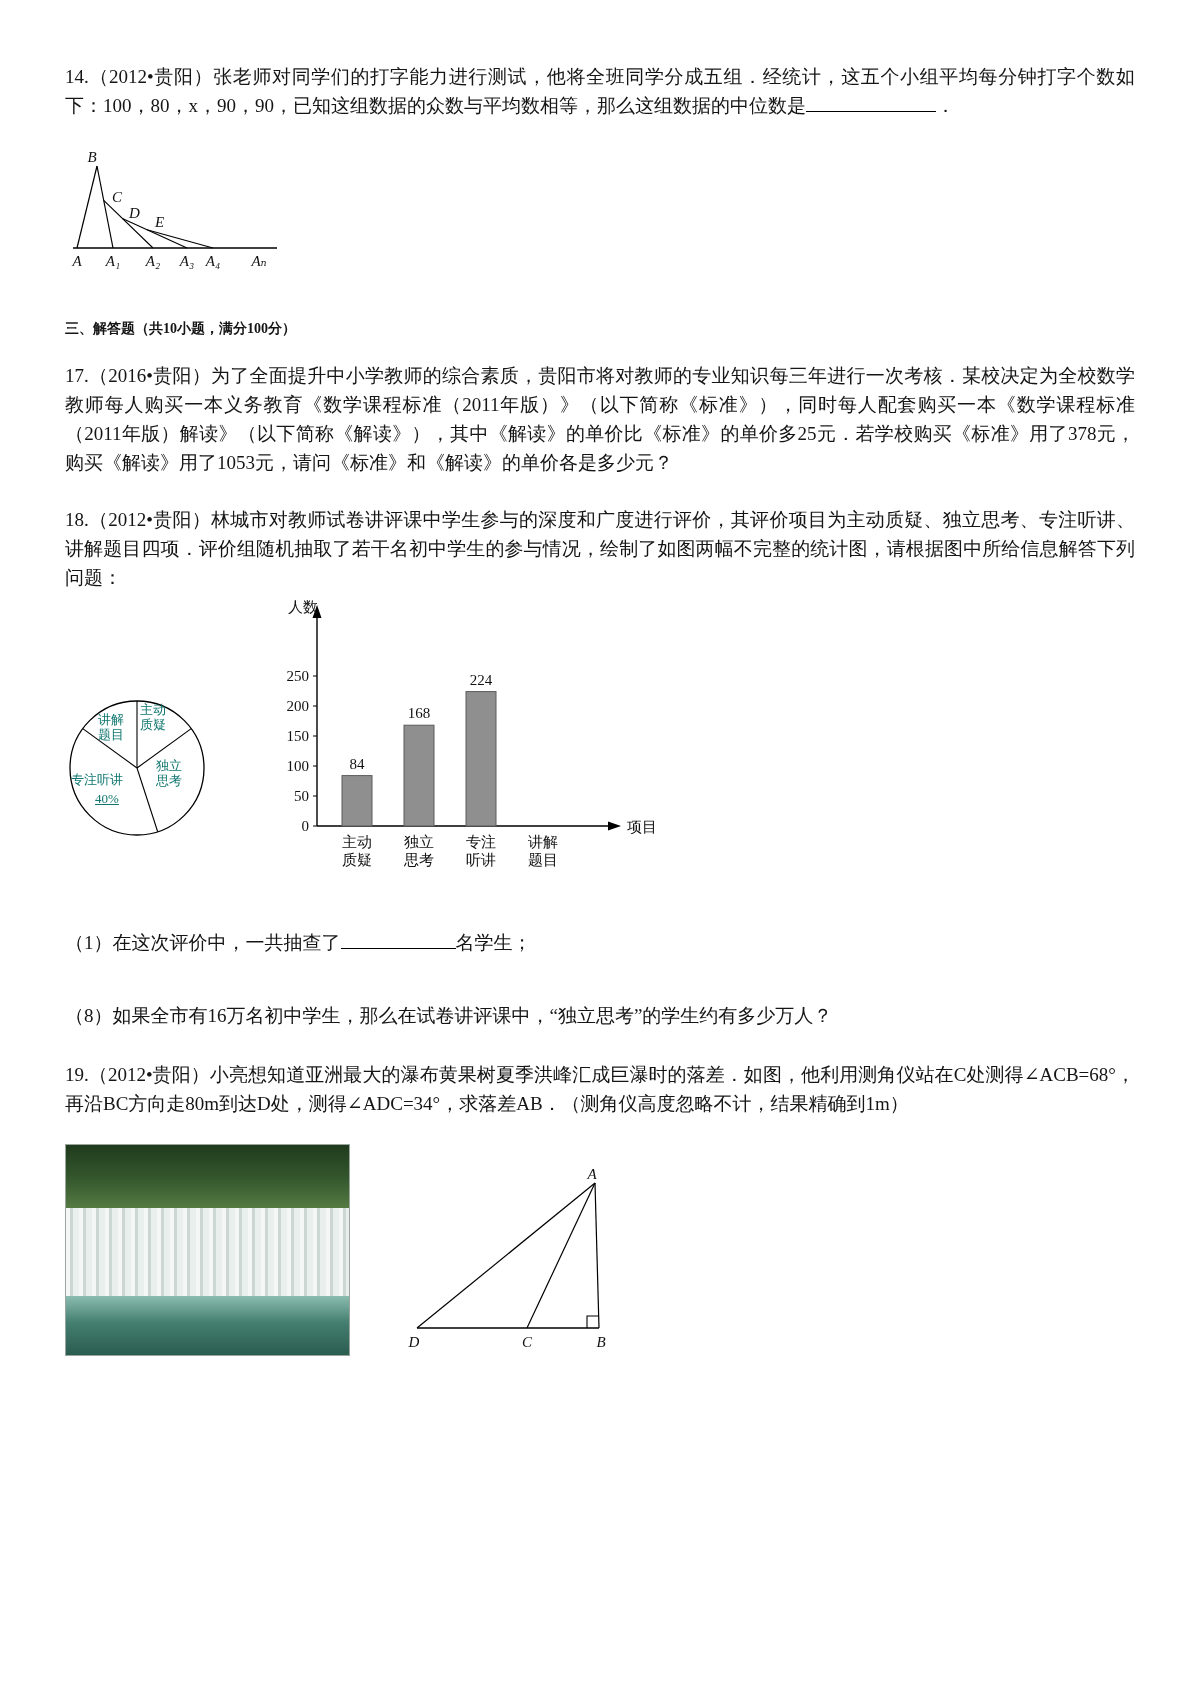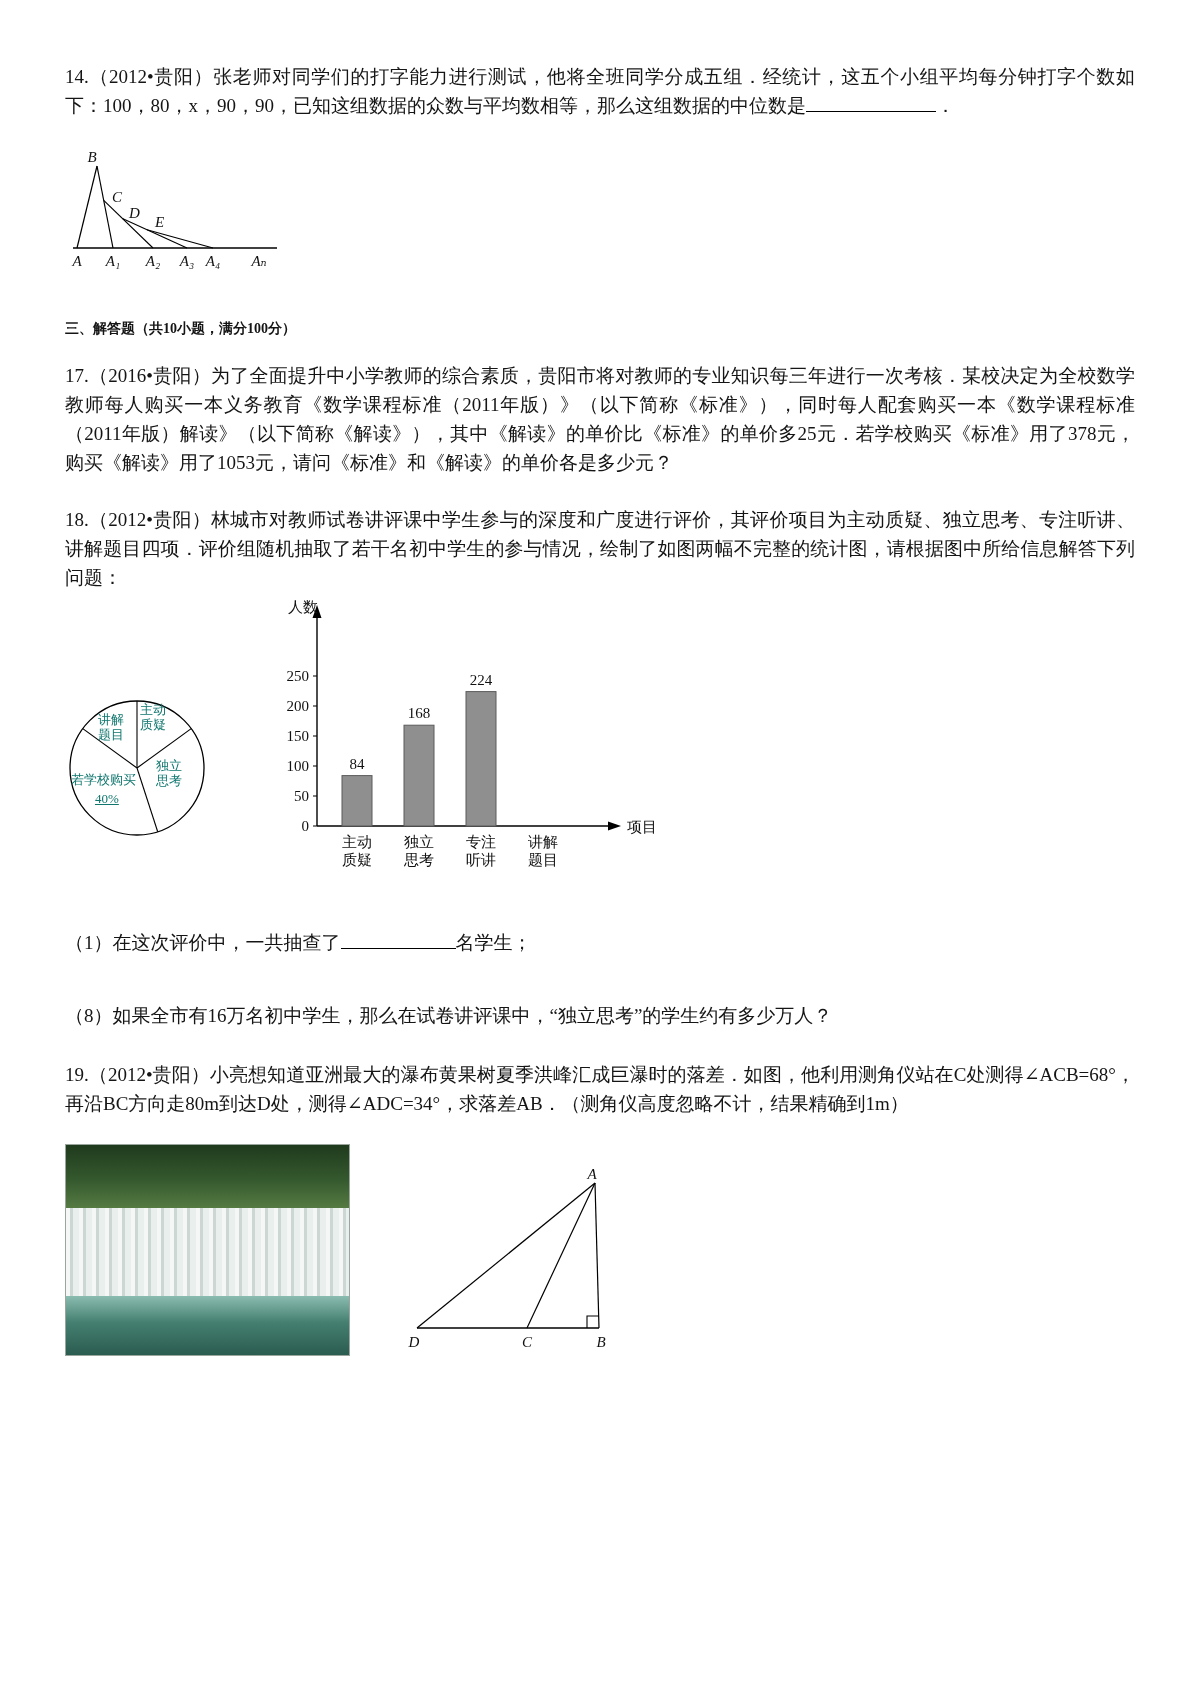--- a/index.html
+++ b/index.html
@@ -107,21 +107,21 @@
       <svg id="pie-svg" width="150" height="150">
           <circle cx="72" cy="72" r="67" fill="#fff" stroke="#000" stroke-width="1.3"></circle>
           <line x1="72" y1="72" x2="72" y2="5" stroke="#000" stroke-width="1.1"></line>
           <line x1="72" y1="72" x2="126.20413862312148" y2="32.6183880964043" stroke="#000" stroke-width="1.1"></line>
           <line x1="72" y1="72" x2="92.70413862312148" y2="135.7207865917753" stroke="#000" stroke-width="1.1"></line>
           <line x1="72" y1="72" x2="17.795861376878513" y2="32.61838809640431" stroke="#000" stroke-width="1.1"></line>
         </svg>
       <span class="pie-label l-jjtm">讲解题目</span>
       <span class="pie-label l-zdzy">主动质疑</span>
       <span class="pie-label l-dlsk">独立思考</span>
-      <span class="pie-label l-zztj">若学校购买</span>
+      <span class="pie-label l-zztj">专注听讲</span>
       <span class="pie-label l-pct">40%</span>
     </div>
     <div class="bar-wrap">
       <svg id="bar-svg" width="410" height="278">
           <line x1="58" y1="228" x2="58" y2="18" stroke="#000" stroke-width="1.4"></line>
           <polygon points="58,7 53.5,20 62.5,20" fill="#000"></polygon>
           <line x1="58" y1="228" x2="352" y2="228" stroke="#000" stroke-width="1.4"></line>
           <polygon points="362,228 349,223.5 349,232.5" fill="#000"></polygon>
           <text x="44" y="14" text-anchor="middle" class="axis-label">人数</text>
           <text x="368" y="234" class="axis-label">项目</text>

